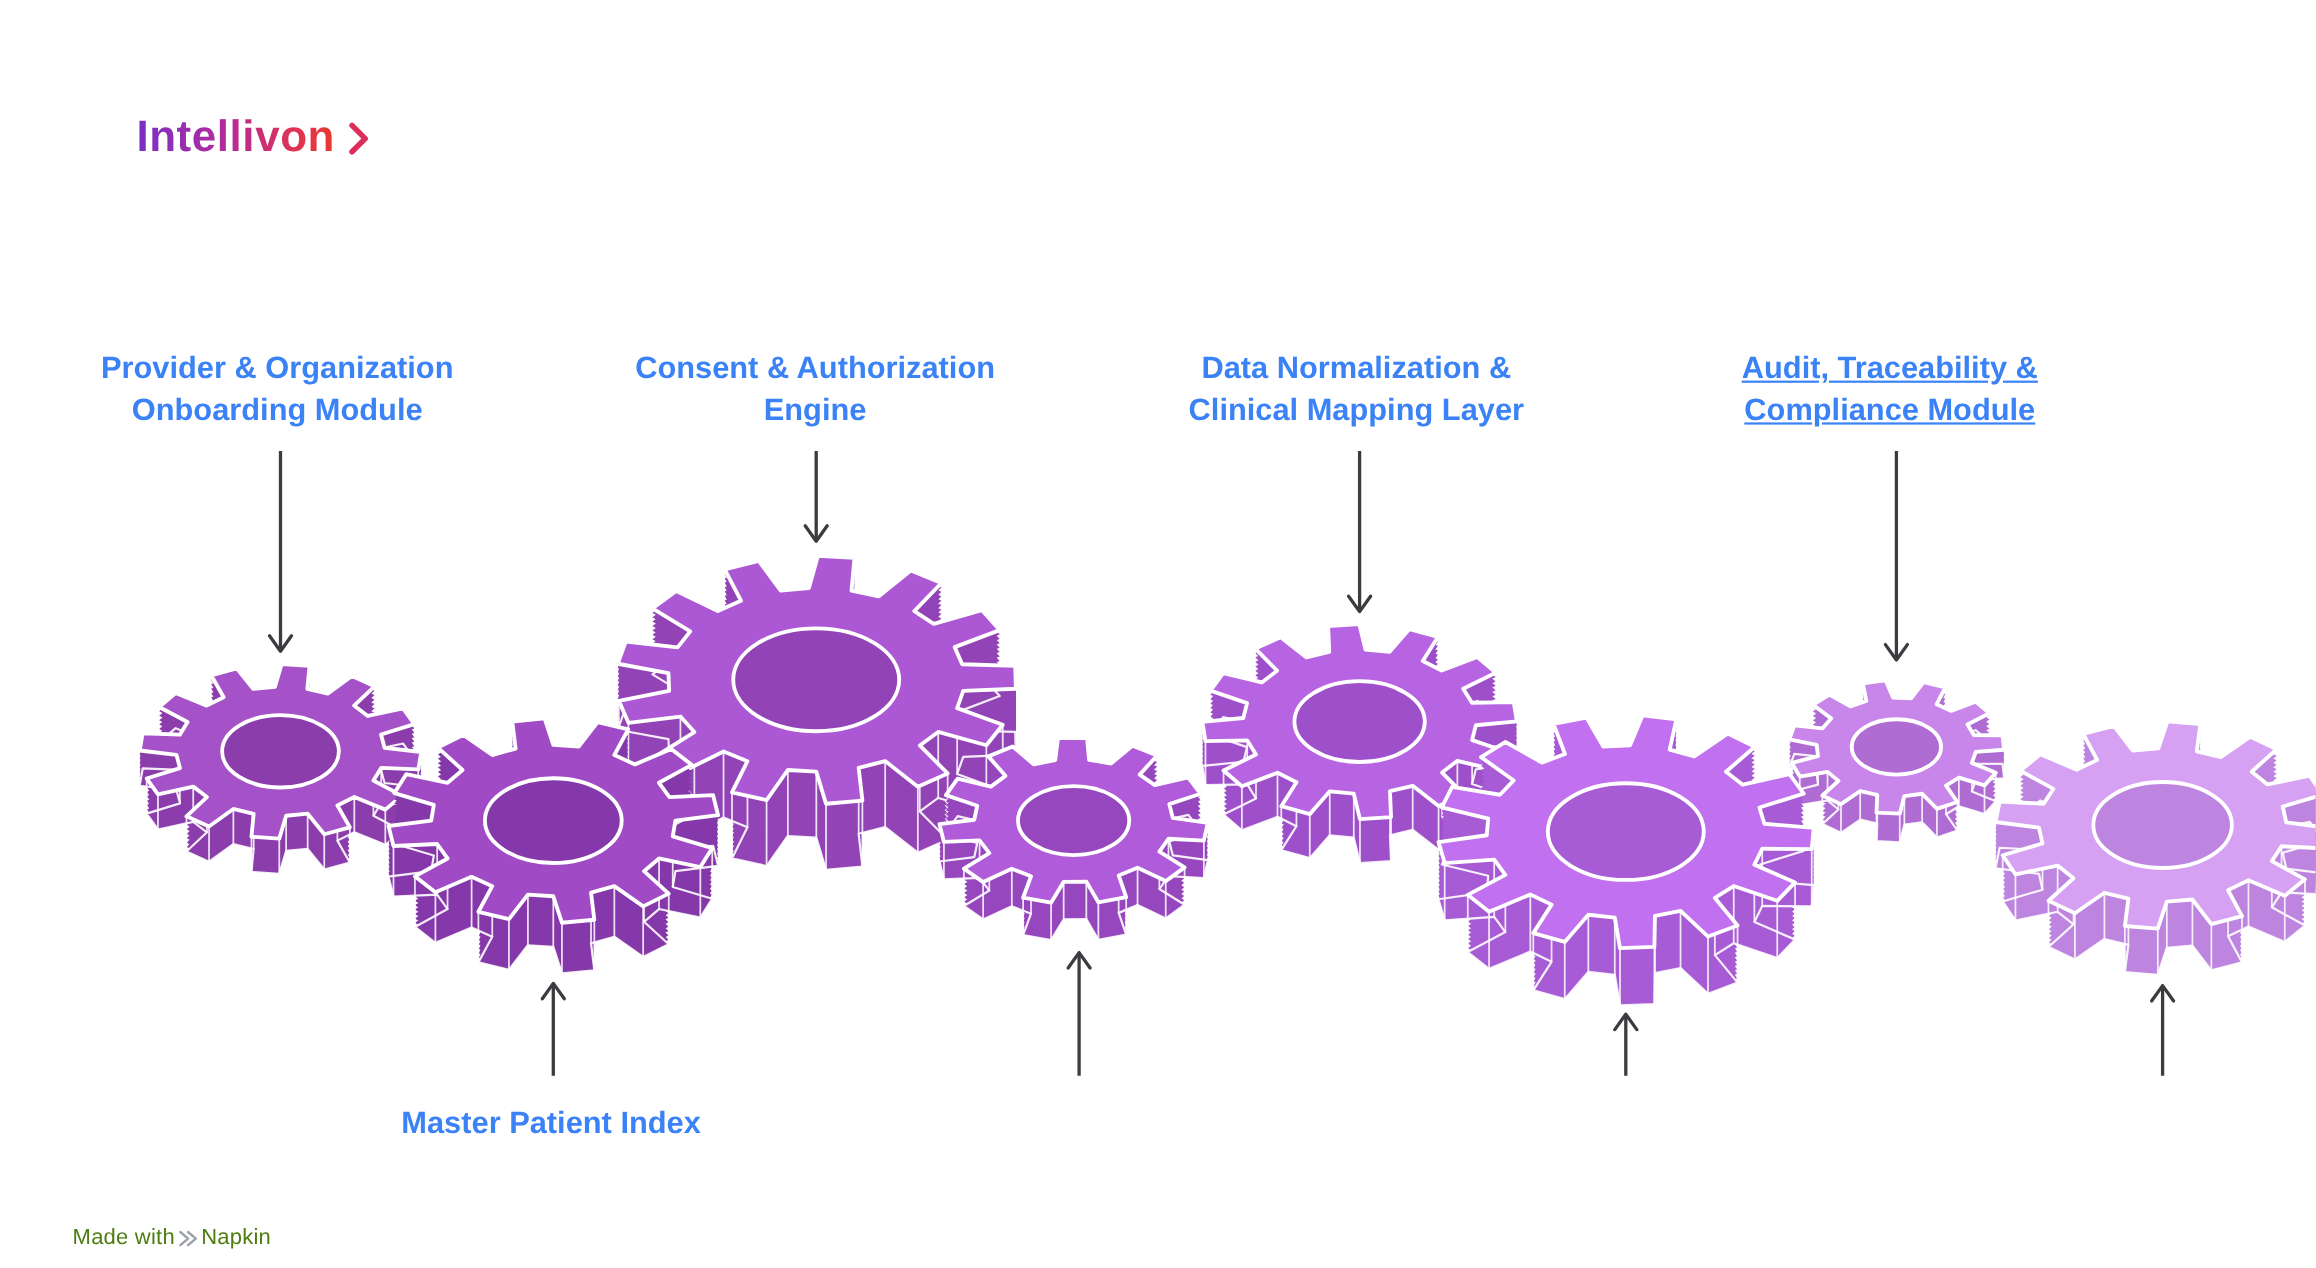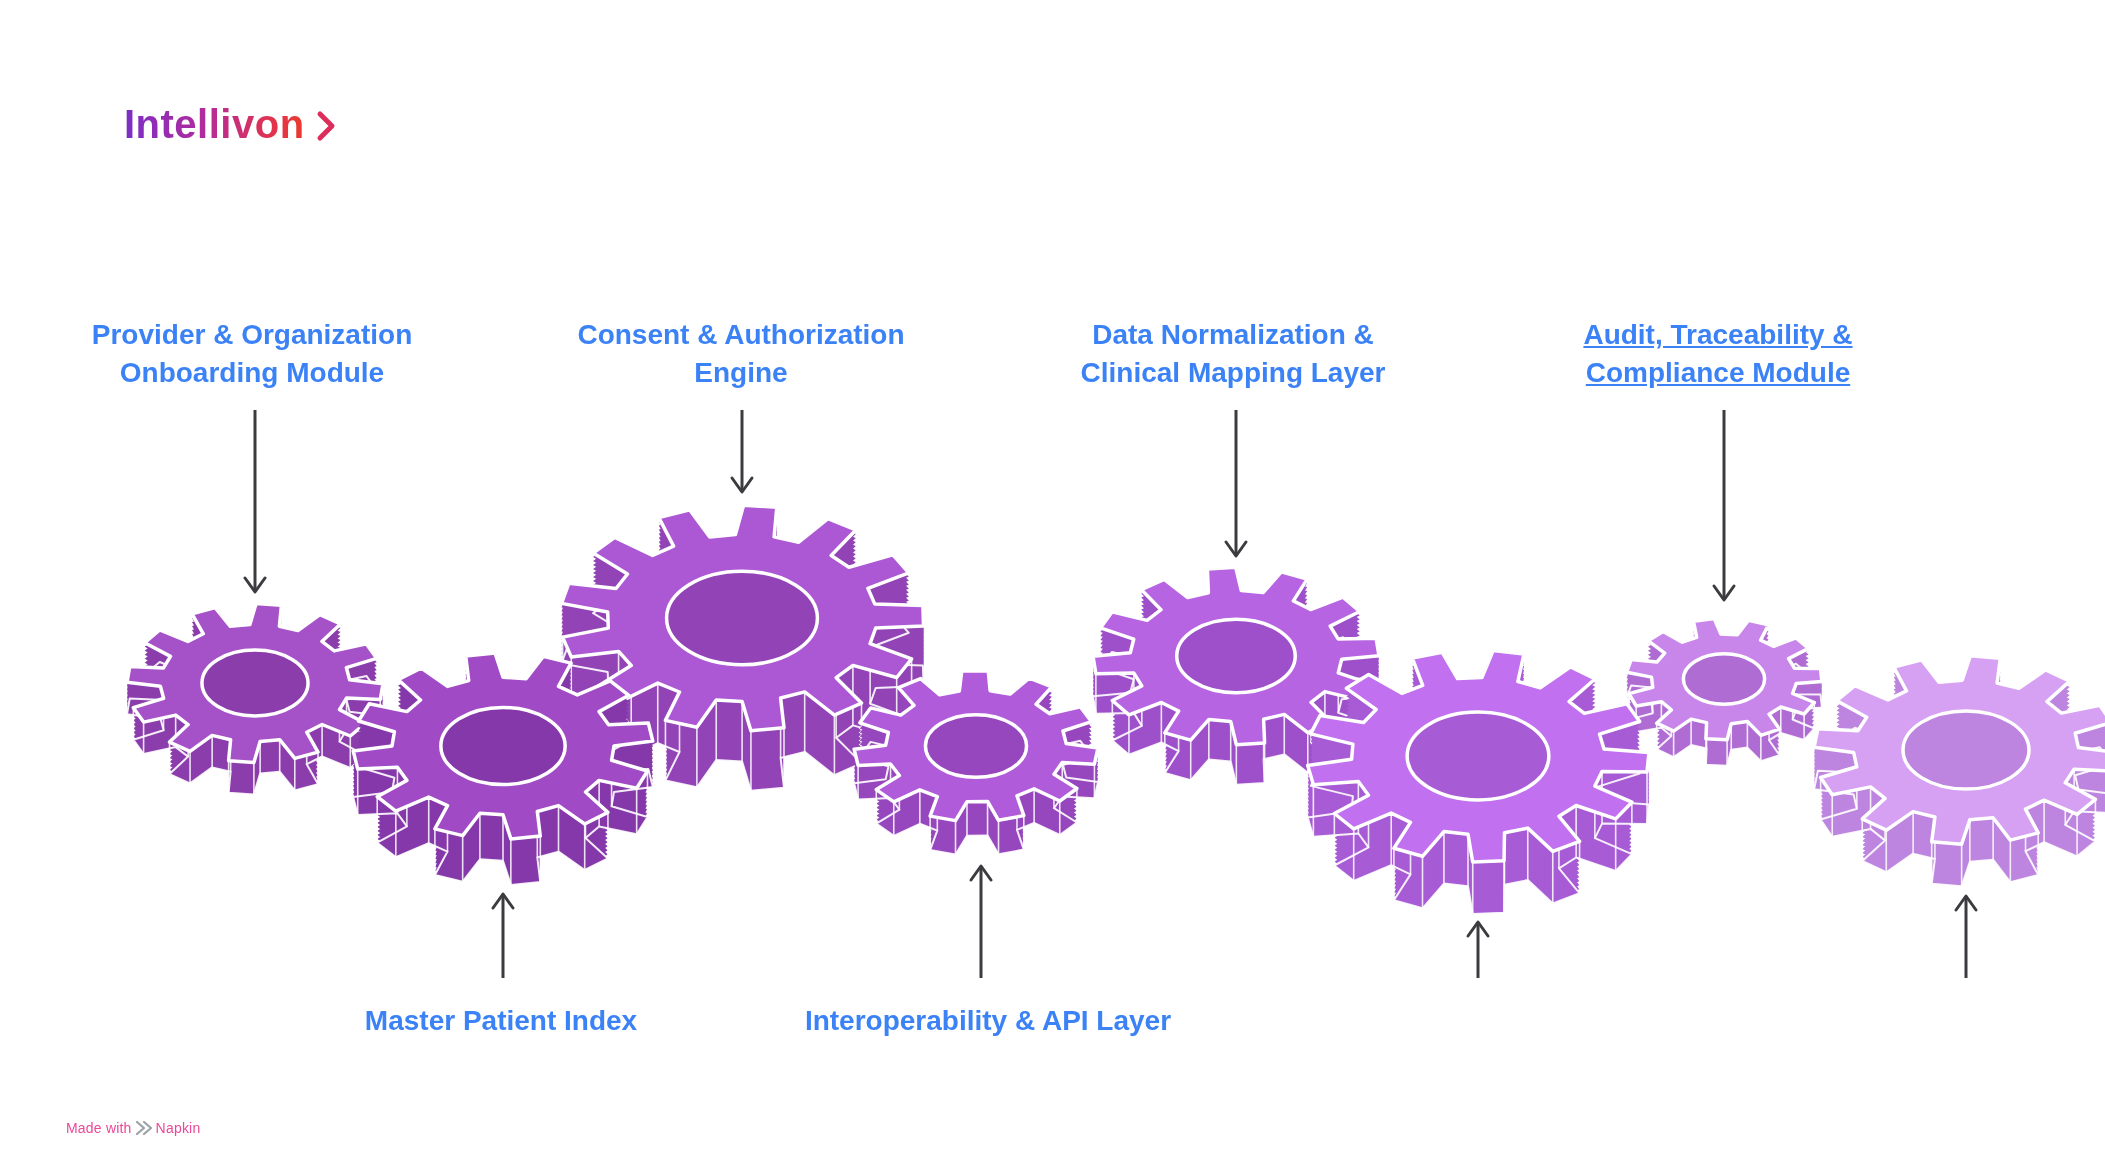--- a/index.html
+++ b/index.html
@@ -26,21 +26,21 @@
   #labels-layer { position:absolute; left:0; top:0; width:100%; height:100%; z-index:3; pointer-events:none; }
   .module-label {
     position:absolute; transform:translateX(-50%);
     font-size:28px; font-weight:700; color:#3b82f6;
     line-height:1.34; text-align:center; white-space:pre-line;
     width:max-content;
   }
   .footer {
     position:absolute; left:30px; bottom:16px; z-index:5;
     display:flex; align-items:center; gap:2px;
-    color:#ec4899; font-size:14px; letter-spacing:0.2px;
+    color:#4d7c0f; font-size:20px; letter-spacing:0.2px;
   }
 </style>
 </head>
 <body>
 
 <div class="canvas">
 
   <div class="logo">
     <span class="logo-text">Intellivon</span>
     <svg class="logo-chevron" width="26" height="34" viewBox="0 0 26 34">
@@ -382,21 +382,20 @@
         <path d="M1920 910 L1930 896 L1940 910" fill="none" stroke="#3C3C40" stroke-width="3" stroke-linecap="round" stroke-linejoin="round"></path>
       </g>
     </svg>
 
   <div id="labels-layer">
       <div class="module-label" style="left: 216px; top: 316px;">Provider &amp; Organization
 Onboarding Module</div>
       <div class="module-label" style="left: 465px; top: 1002px;">Master Patient Index</div>
       <div class="module-label" style="left: 705px; top: 316px;">Consent &amp; Authorization
 Engine</div>
-      <div class="module-label" style="left: 952px; top: 1002px;">Interoperability &amp; API Layer</div>
       <div class="module-label" style="left: 1197px; top: 316px;">Data Normalization &amp;
 Clinical Mapping Layer</div>
       <div class="module-label" style="left: 1682px; top: 316px; text-decoration: underline;">Audit, Traceability &amp;
 Compliance Module</div>
     </div>
 
   <div class="footer">
     <span>Made with</span>
     <svg width="20" height="18" viewBox="0 0 20 18">
       <path d="M3 3 L10 9 L3 15 M10 3 L17 9 L10 15" fill="none" stroke="#9CA1A8" stroke-width="2.2" stroke-linejoin="round" stroke-linecap="round"></path>

